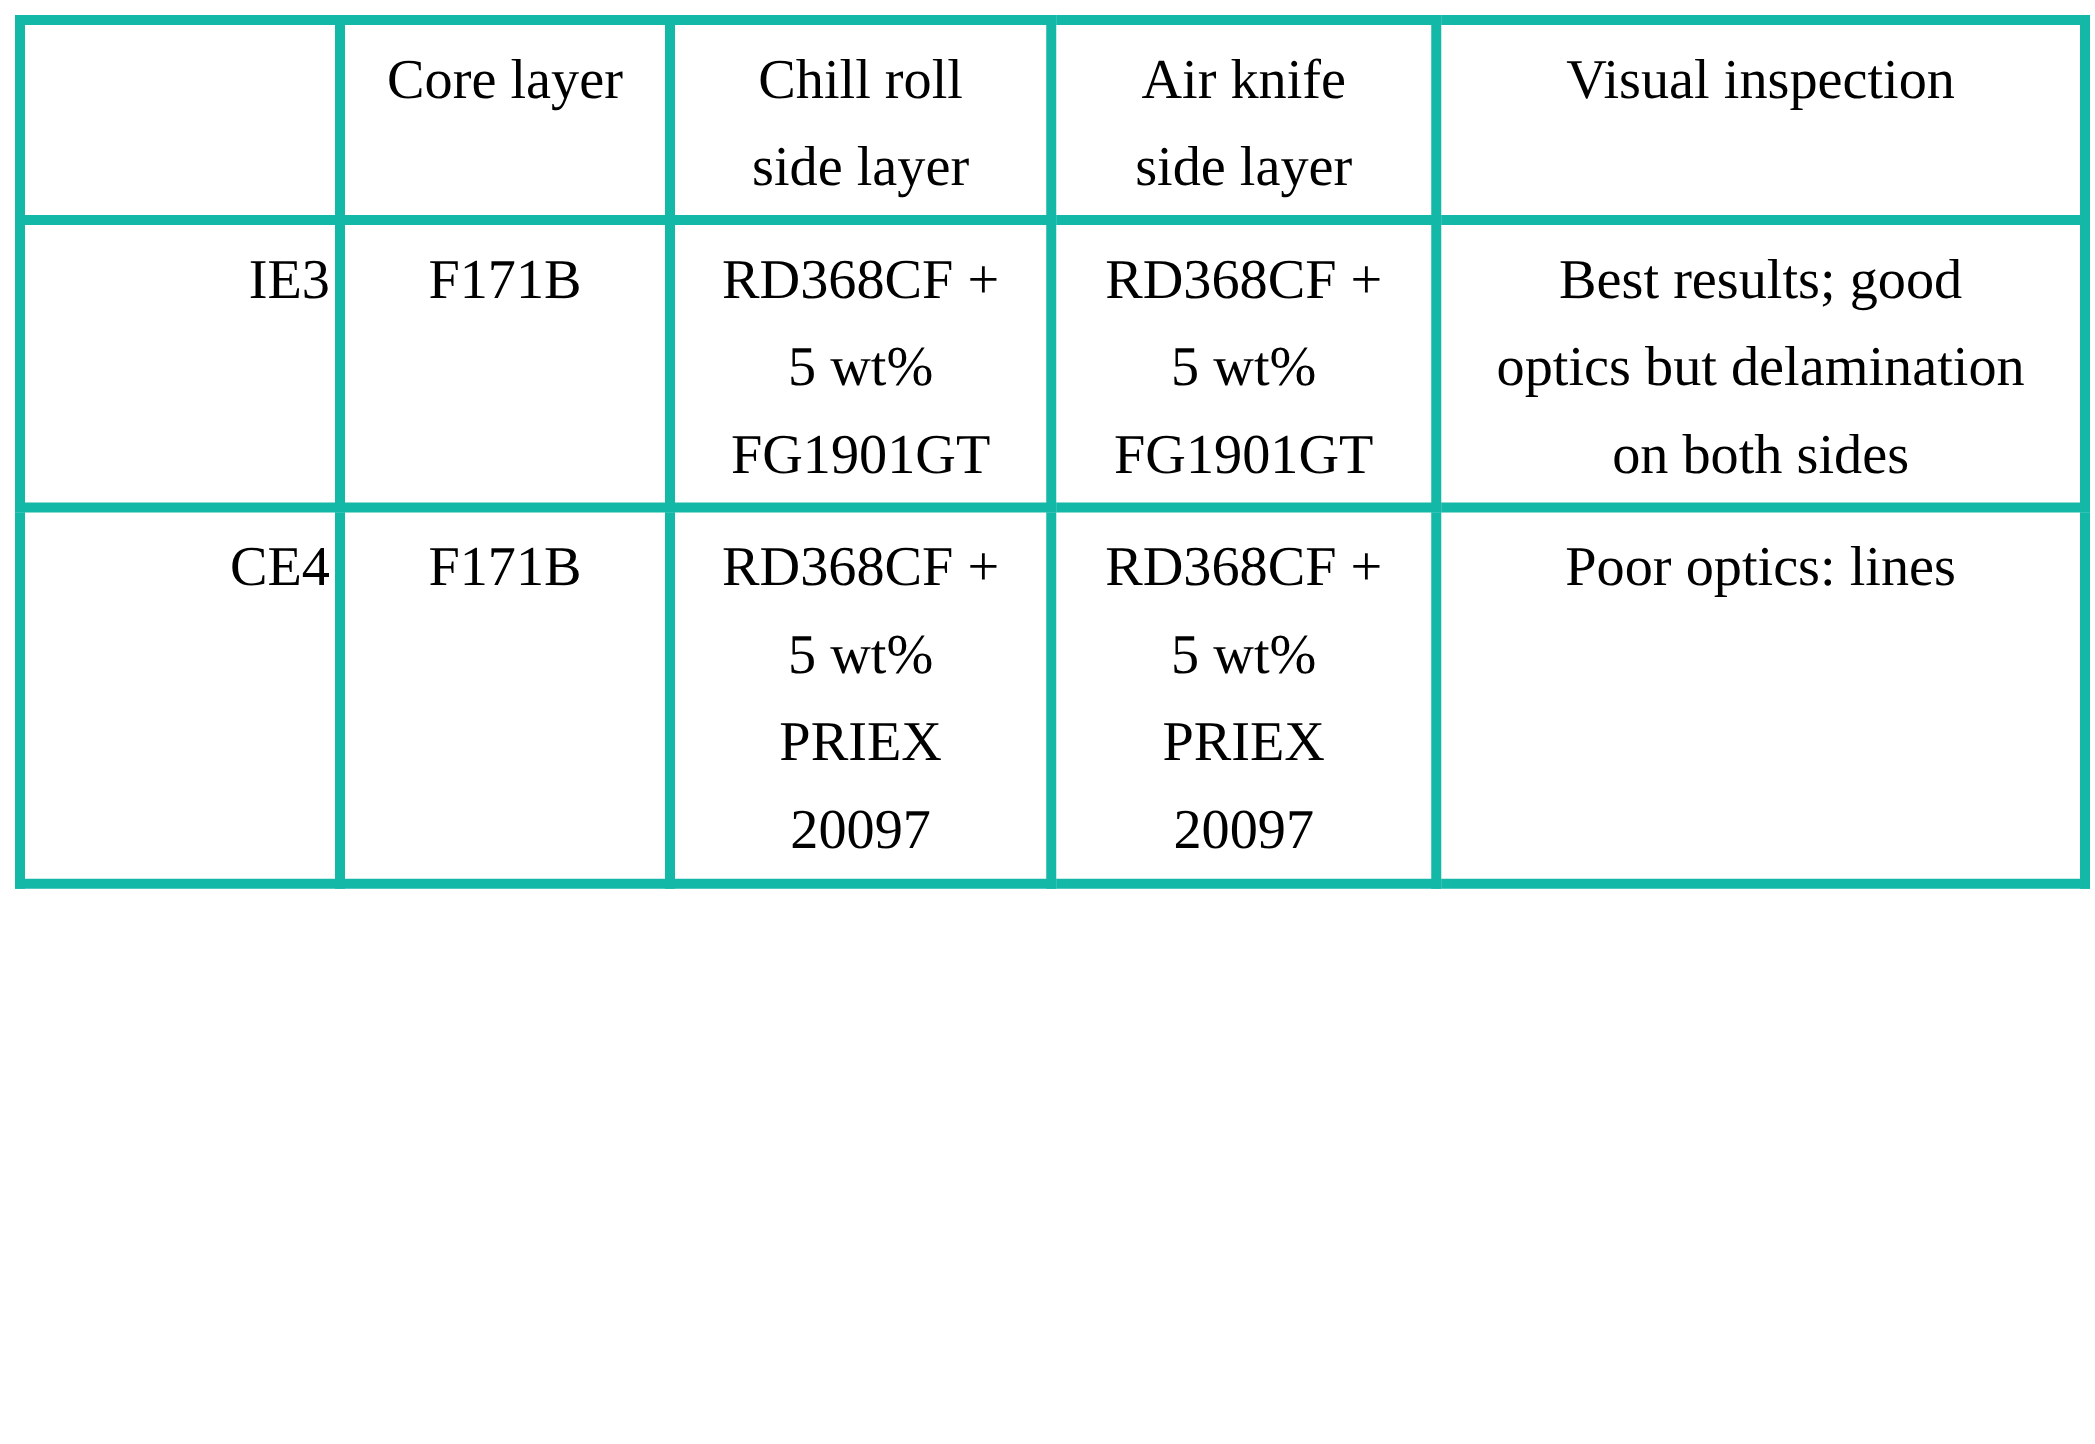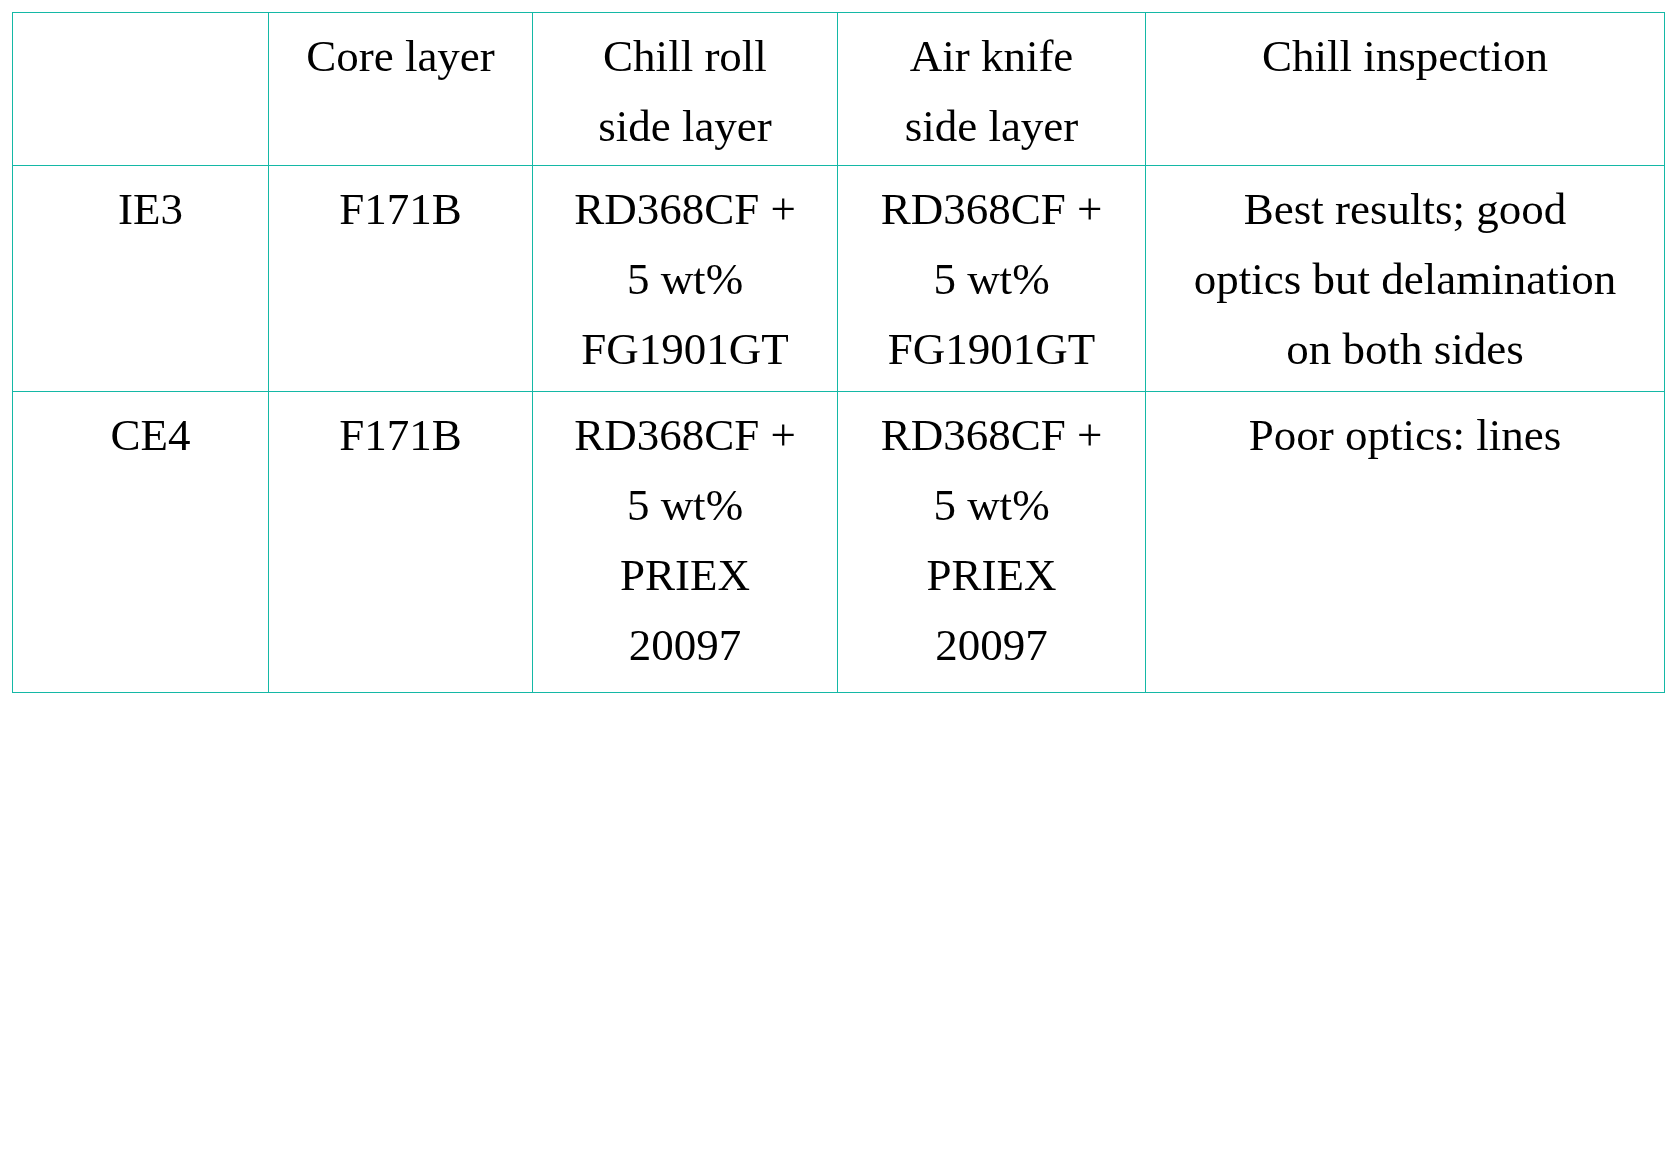--- a/index.html
+++ b/index.html
@@ -23,32 +23,32 @@
   table.results {
     position: absolute;
     left: 12px;
     top: 12px;
     width: 1652px;
     border-collapse: collapse;
     table-layout: fixed;
   }
   table.results th,
   table.results td {
-    border: 1px solid #14b8a6;
+    border: 8px solid #14b8a6;
     vertical-align: top;
     text-align: center;
     font-size: 45px;
     font-weight: normal;
     line-height: 70px;
     padding: 8px 4px 4px 4px;
     white-space: pre-line;
     overflow: hidden;
   }
   table.results td.rowlabel {
-    text-align: center;
+    text-align: right;
     padding-left: 24px;
   }
   tr.r-header { height: 150px; }
   tr.r-ie3    { height: 226px; }
   tr.r-ce4    { height: 301px; }
   tr.r-ce5    { height: 226px; }
   tr.r-ce6    { height: 225px; }
 </style>
 </head>
 <body>
@@ -63,21 +63,21 @@
       <col style="width:519px">
     </colgroup>
     <tbody>
       <tr class="r-header">
         <th></th>
         <th>Core layer</th>
         <th>Chill roll
 side layer</th>
         <th>Air knife
 side layer</th>
-        <th>Chill inspection</th>
+        <th>Visual inspection</th>
       </tr>
 
       <tr class="r-ie3">
         <td class="rowlabel">IE3</td>
         <td>F171B</td>
         <td>RD368CF +
 5 wt%
 FG1901GT</td>
         <td>RD368CF +
 5 wt%

